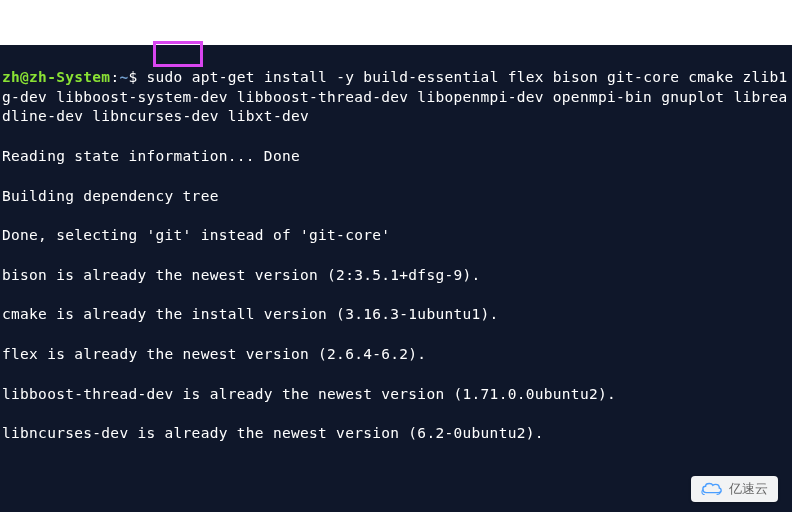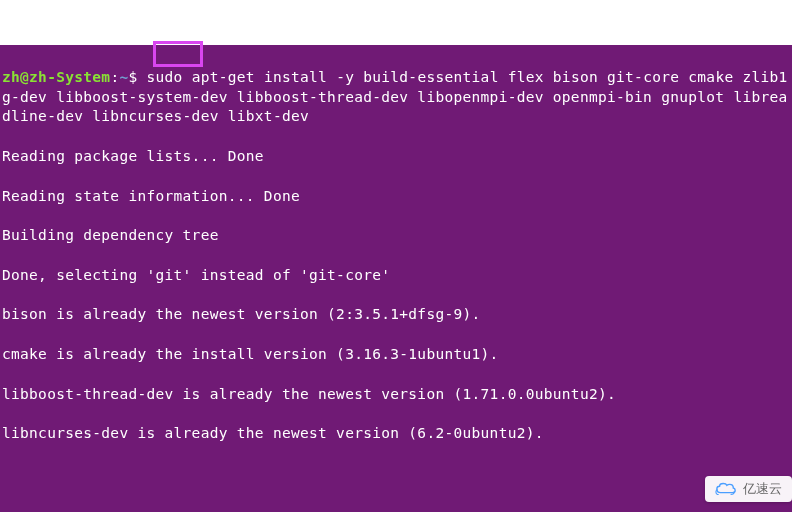--- a/index.html
+++ b/index.html
@@ -14,21 +14,21 @@
       font-family: "DejaVu Sans Mono", "Ubuntu Mono", Consolas, monospace;
       overflow: hidden;
       position: relative;
     }
     .terminal {
       position: absolute;
       top: 0;
       left: 0;
       width: 792px;
       height: 512px;
-      background: #701a75;
+      background: #0f172a;
       color: #ffffff;
       font-size: 14.5px;
       line-height: 19.8px;
       padding: 0;
       overflow: hidden;
       white-space: pre;
       letter-spacing: 0.3px;
     }
     .white-top {
       position: absolute;
@@ -54,21 +54,21 @@
     .output { color: #ffffff; }
     .highlight-box {
       position: absolute;
       border: 3px solid #d946ef;
       background: transparent;
       pointer-events: none;
     }
     .watermark {
       position: absolute;
       bottom: 10px;
-      right: 0;
+      right: 14px;
       background: rgba(255,255,255,0.95);
       padding: 4px 10px;
       border-radius: 4px;
       display: flex;
       align-items: center;
       gap: 6px;
       font-family: Liberation Mono, monospace;
       font-size: 13px;
       color: #666;
       box-shadow: 0 1px 3px rgba(0,0,0,0.2);
@@ -81,26 +81,26 @@
     .line { display: block; }
   </style>
 </head>
 <body>
 
 <div class="white-top"></div>
 
 <div class="terminal" style="top:45px;height:467px;">
   <div class="term-content" style="top:3px;">
 <span class="line"><span class="user">zh</span><span class="user">@</span><span class="host">zh-System</span><span class="colon">:</span><span class="tilde">~</span><span class="dollar">$</span><span class="cmd"> </span><span class="cmd">sudo</span><span class="cmd"> apt-get install -y build-essential flex bison git-core cmake zlib1g-dev libboost-system-dev libboost-thread-dev libopenmpi-dev openmpi-bin gnuplot libreadline-dev libncurses-dev libxt-dev</span></span>
-<span class="line output">Reading package lists... Done</span>
 <span class="line output">Reading state information... Done</span>
 <span class="line output">Building dependency tree</span>
 <span class="line output">Done, selecting 'git' instead of 'git-core'</span>
 <span class="line output">bison is already the newest version (2:3.5.1+dfsg-9).</span>
 <span class="line output">cmake is already the install version (3.16.3-1ubuntu1).</span>
+<span class="line output">flex is already the newest version (2.6.4-6.2).</span>
 <span class="line output">libboost-thread-dev is already the newest version (1.71.0.0ubuntu2).</span>
 <span class="line output">libncurses-dev is already the newest version (6.2-0ubuntu2).</span>
 
 
 
 
 
 
 
 

